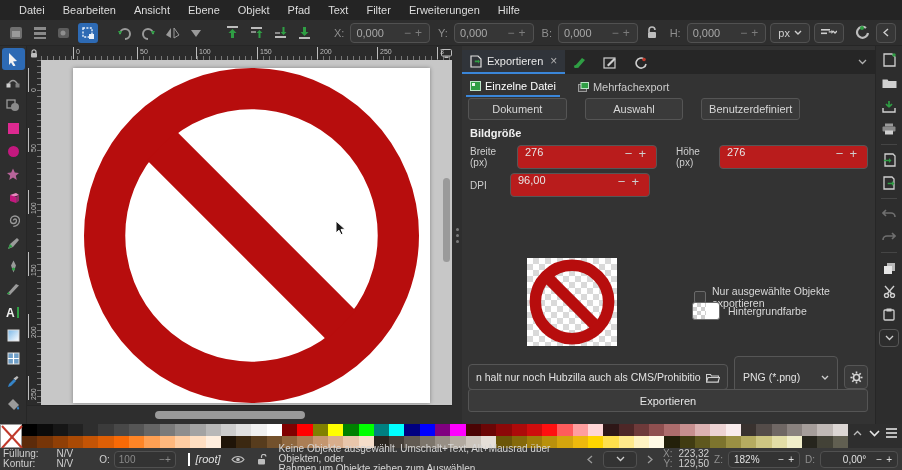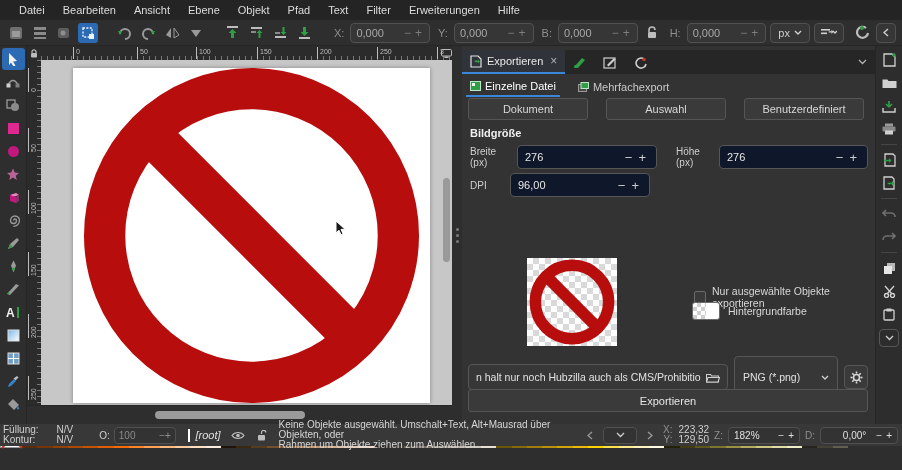--- a/index.html
+++ b/index.html
@@ -71,30 +71,30 @@
                display:flex; align-items:center; }
   .dock-tab { display:flex; align-items:center; gap:5px; height:24px; padding:0 8px;
               border-bottom:2px solid #3a86d9; background:#30343a; color:#e8e8e8; }
   .dock-ico { width:30px; display:flex; justify-content:center; align-items:center; height:24px; }
   .dock-chevron { margin-left:auto; margin-right:8px; }
 
   .subtabs { position:absolute; left:4px; top:31px; display:flex; gap:14px; align-items:center; height:20px; }
   .subtab { display:flex; align-items:center; gap:4px; padding:2px 4px 3px; color:#c9c9c9; }
   .subtab.active { border-bottom:2px solid #3a86d9; color:#ffffff; }
 
-  .areabtns { position:absolute; left:6px; top:52px; width:396px; display:flex; gap:18px; }
+  .areabtns { position:absolute; left:6px; top:52px; width:332px; display:flex; gap:18px; }
   .areabtn { flex:1; height:22px; display:flex; align-items:center; justify-content:center;
              background:#3a3a3a; border:1px solid #555; border-radius:3px; color:#d8d8d8; font-size:11px; }
   .areabtn.active { background:#2d6ab4; border-color:#2d6ab4; color:#fff; }
 
   .sec-head { position:absolute; left:8px; top:81px; font-weight:bold; color:#f0f0f0; font-size:11px; }
   .two-line-lbl { font-size:10px; color:#cfcfcf; line-height:11px; }
   .row-w { position:absolute; left:8px; top:99px; display:flex; align-items:center; gap:13px; width:398px; }
   .row-dpi { position:absolute; left:8px; top:127px; display:flex; align-items:center; gap:6px; }
-  .pspin { display:flex; align-items:center; background:#0f172a; border:1px solid #565656; border-radius:4px;
+  .pspin { display:flex; align-items:flex-start; background:#b91c1c; border:1px solid #565656; border-radius:4px;
            height:24px; padding:0 7px; }
   .pspin .val { flex:1; color:#e6e6e6; font-size:11px; }
   .pspin .pm { color:#cfcfcf; font-size:13px; padding:0 3px; }
 
   .thumb-prev { position:absolute; left:65px; top:212px; width:90px; height:88px;
                 background-color:#fff;
                 background-image:linear-gradient(45deg,#d9d9d9 25%,transparent 25%,transparent 75%,#d9d9d9 75%),
                                  linear-gradient(45deg,#d9d9d9 25%,transparent 25%,transparent 75%,#d9d9d9 75%);
                 background-size:12px 12px; background-position:0 0,6px 6px; }
   .opt-check { position:absolute; left:232px; top:239px; display:flex; align-items:center; gap:6px; }
@@ -130,21 +130,21 @@
   .none-swatch svg { position:absolute; inset:0; }
   .pal-rows { flex:1; display:flex; flex-direction:column; }
   .pal-row { flex:1; display:flex; }
   .sw { flex:1; }
   .pal-ctrl { width:54px; flex:none; display:flex; align-items:flex-start; justify-content:flex-end; gap:4px; padding:3px 4px 0 0; }
   .pal-btn { width:13px; height:12px; display:flex; align-items:center; justify-content:center; }
   .hamburger { display:flex; flex-direction:column; gap:2px; }
   .hamburger i { width:11px; height:2px; background:#bdbdbd; }
 
   
-  .statusbar { position:absolute; left:0; top:424px; width:902px; height:22px; background:#383838;
+  .statusbar { position:absolute; left:0; top:448px; width:902px; height:22px; background:#383838;
                display:flex; align-items:center; font-size:10px; color:#cfcfcf; }
   .fs-block { display:grid; grid-template-columns:auto auto; column-gap:18px; row-gap:0;
               padding-left:3px; line-height:10px; font-size:10px; }
   .o-wrap { display:flex; align-items:center; gap:4px; margin-left:26px; }
   .o-spin { display:flex; align-items:center; background:#333; border:1px solid #505050; border-radius:4px;
             height:17px; padding:0 4px; width:62px; color:#8a8a8a; }
   .layerbar { width:3px; height:13px; background:#ffffff; margin-left:12px; }
   .layer-name { font-style:italic; color:#e0e0e0; margin-left:5px; font-size:11px; }
   .msg { margin-left:12px; line-height:10px; font-size:10px; color:#d6d6d6; }
   .sb-right { margin-left:auto; display:flex; align-items:center; gap:5px; padding-right:4px; }

